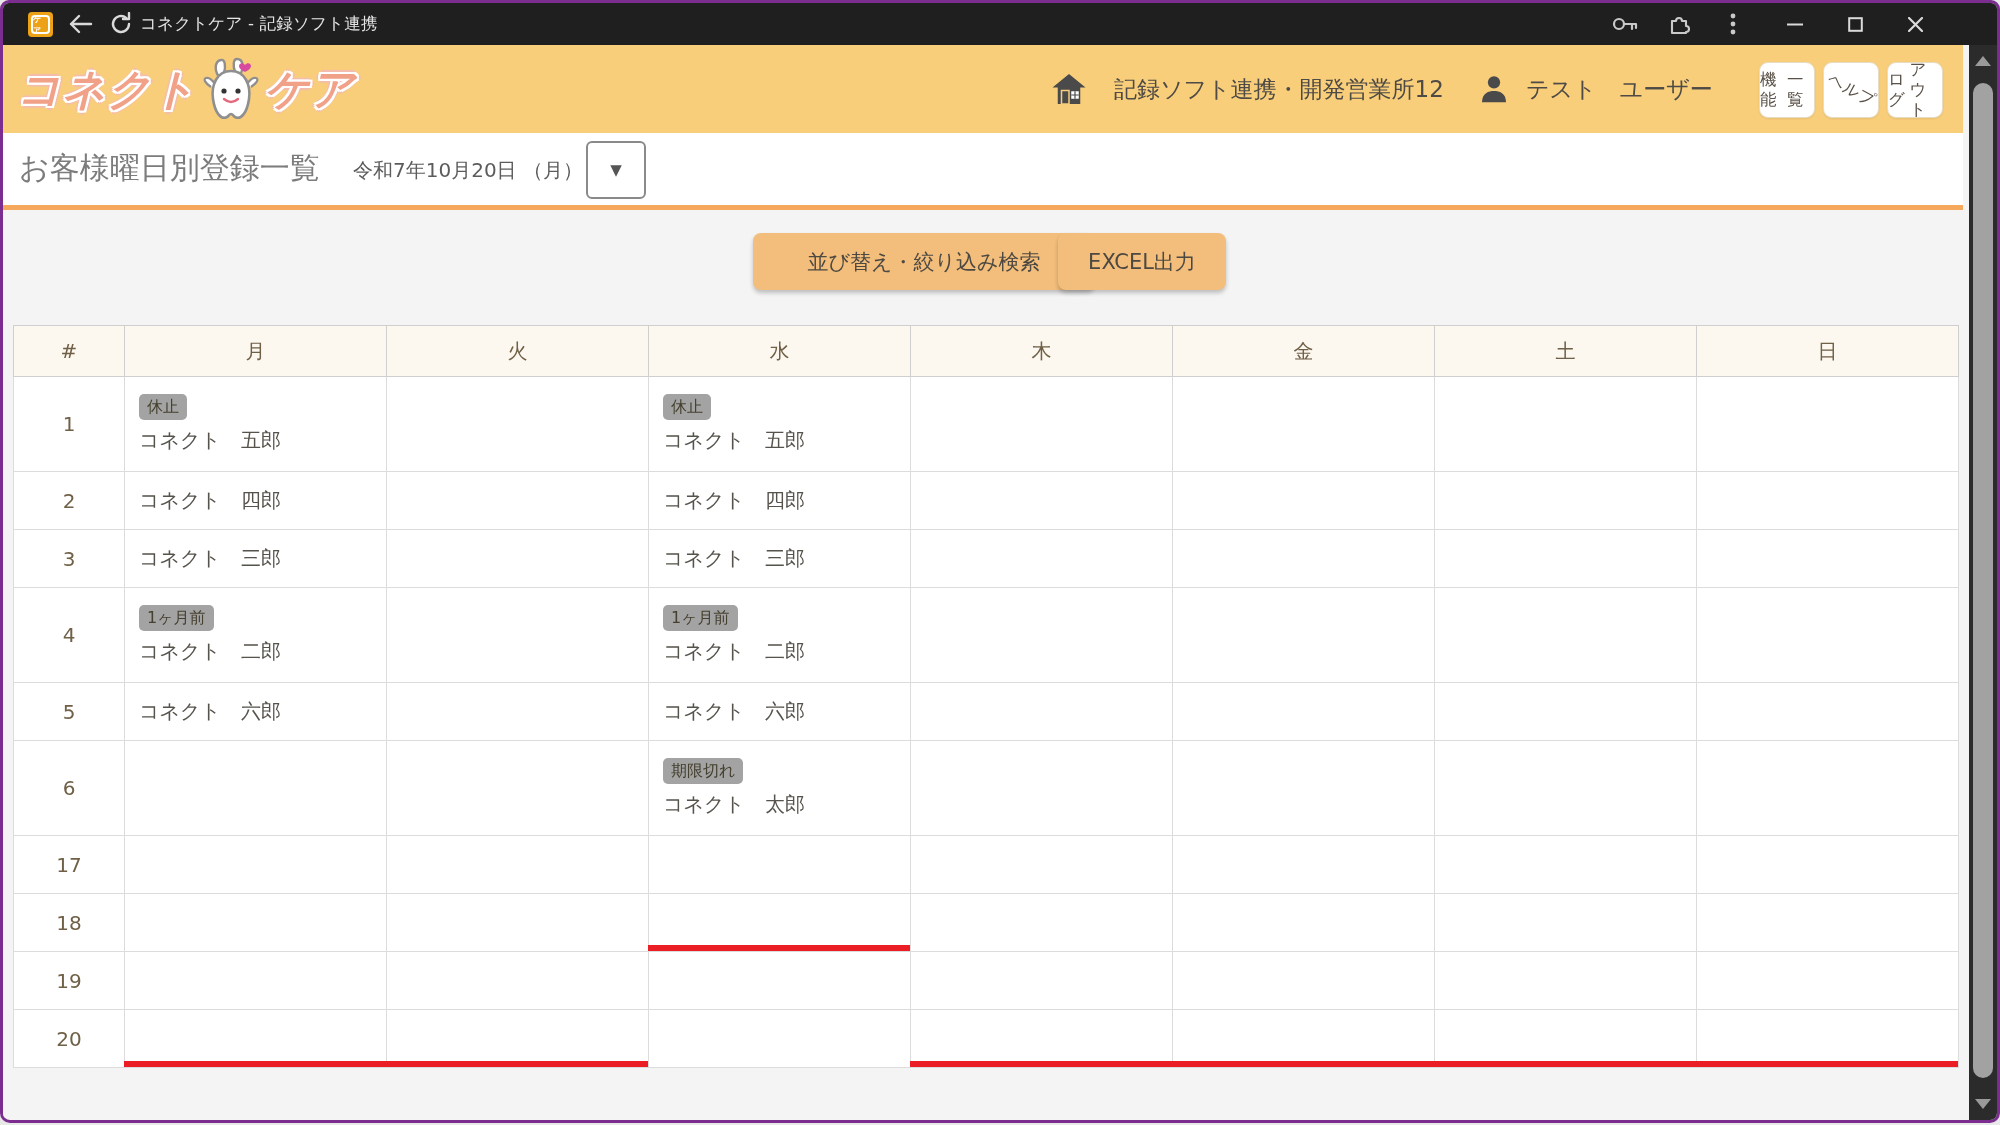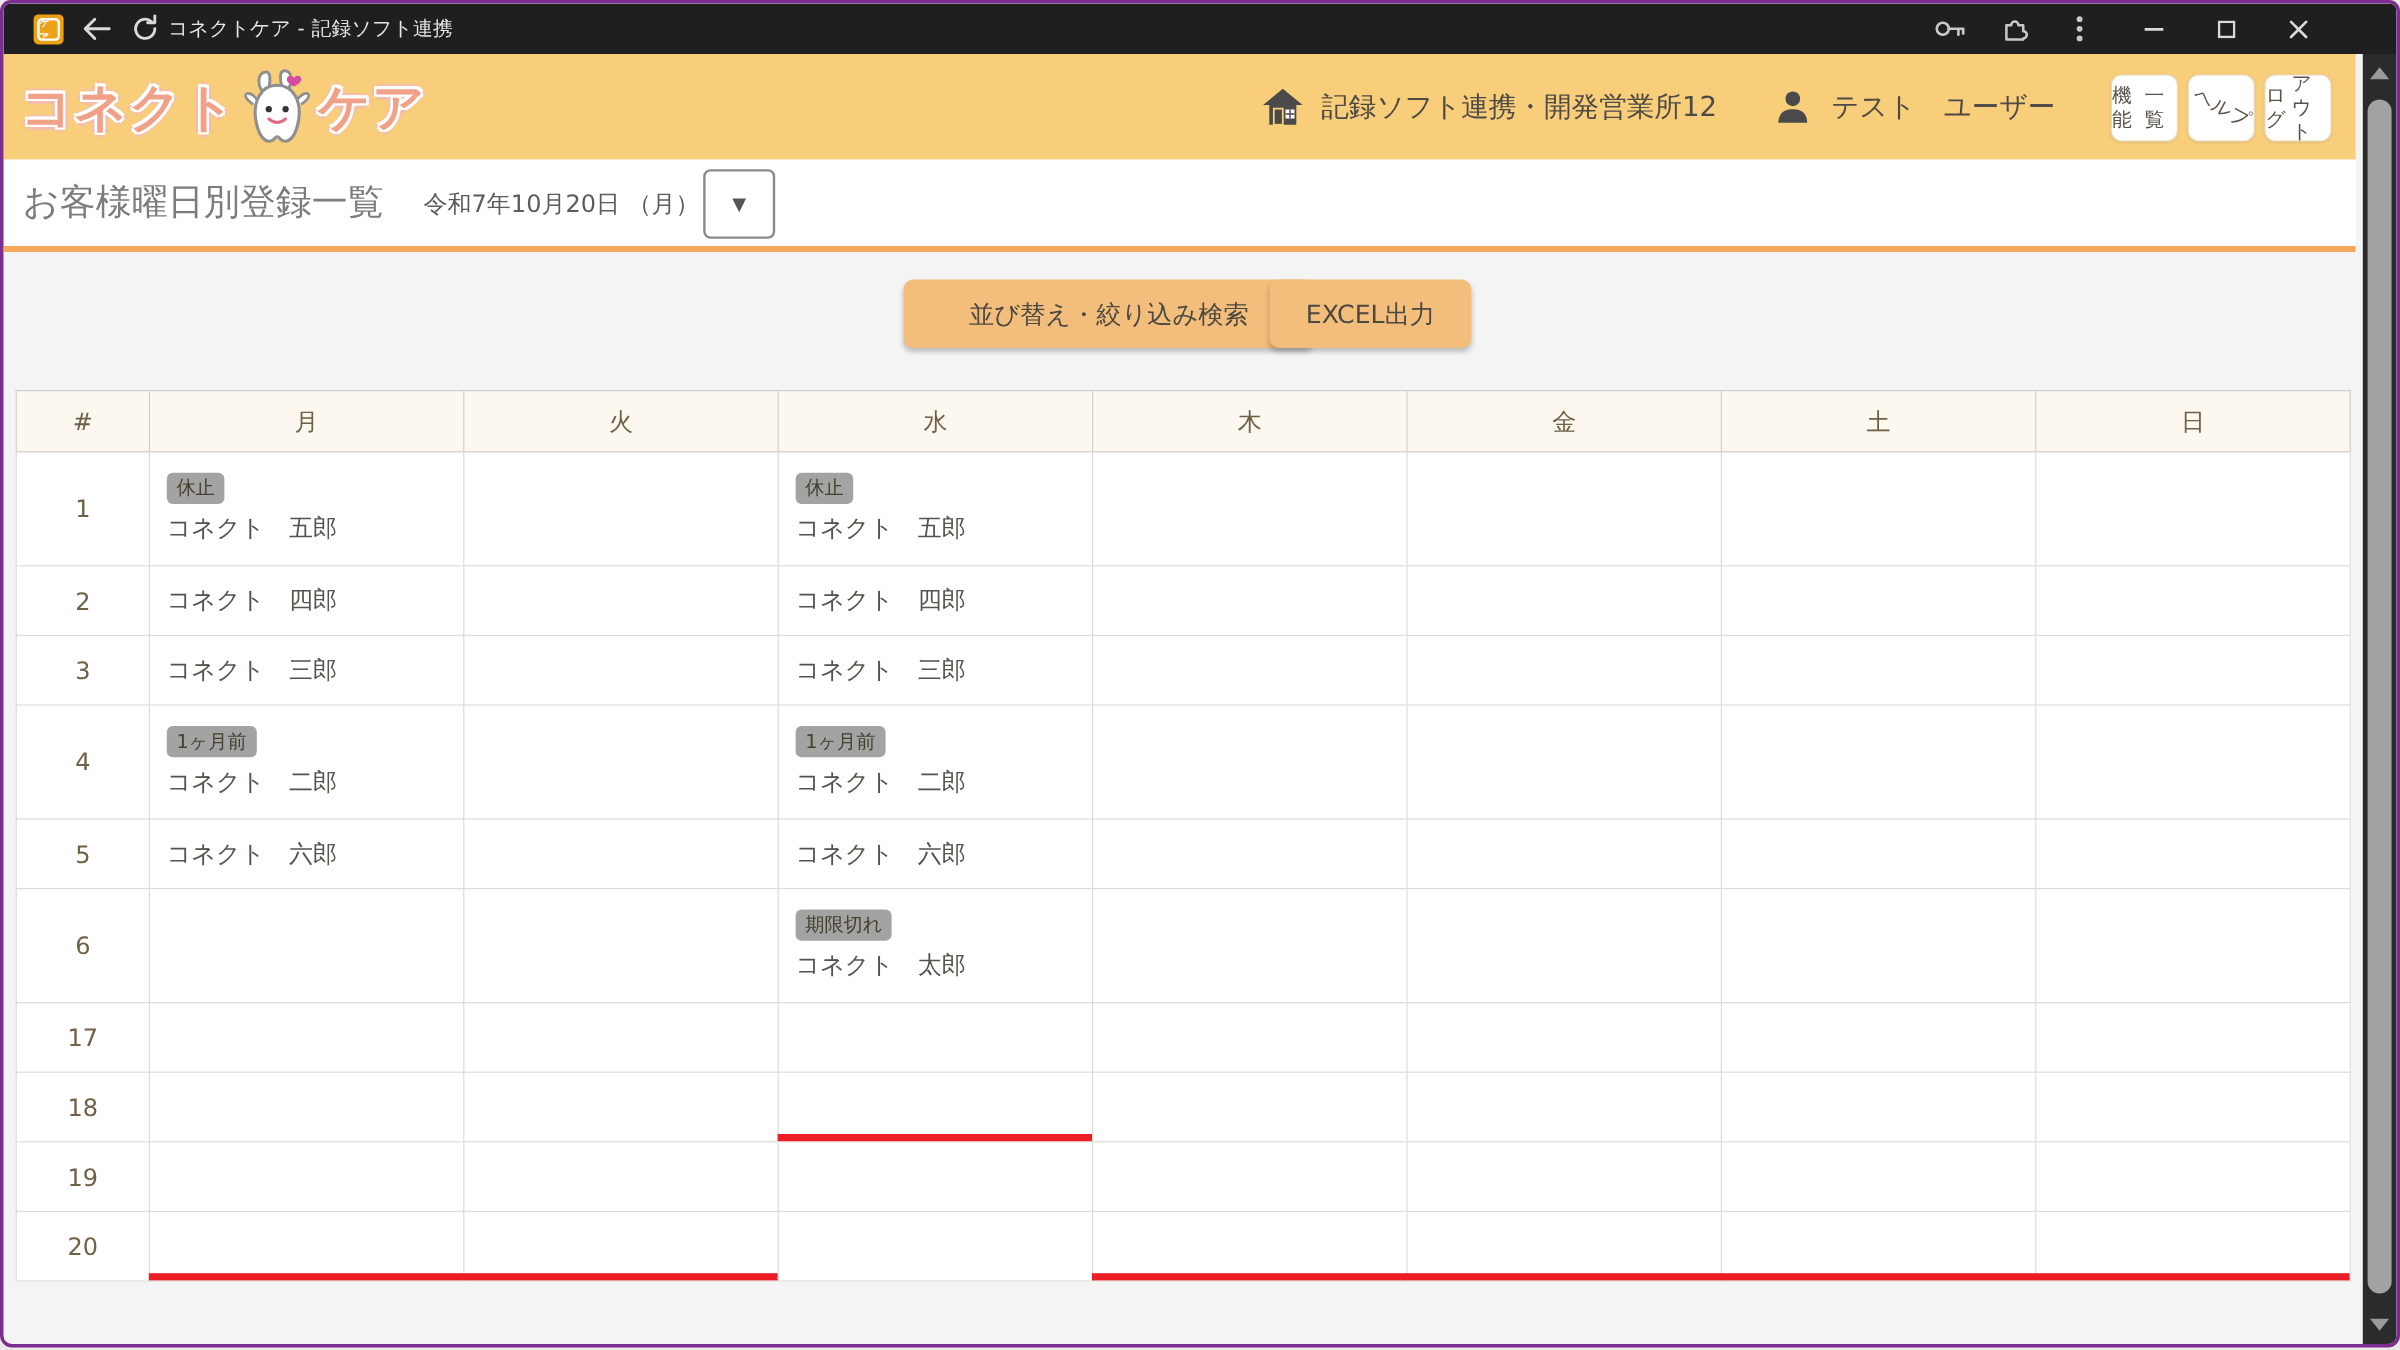--- a/index.html
+++ b/index.html
@@ -14,22 +14,22 @@
   .favicon-inner{border:2px solid #fff;border-radius:4px;width:15px;height:15px;display:flex;align-items:center;
            justify-content:center;font-size:8px;color:#fff;font-weight:bold;}
   .tb-icon{position:absolute;top:0;height:42px;display:flex;align-items:center;justify-content:center;cursor:pointer;}
   #titlebar .title-text{position:absolute;left:137px;top:0;height:42px;display:flex;align-items:center;
             color:#E6E6E6;font-size:16.5px;letter-spacing:.2px;}
   
   #app-header{position:absolute;left:0;top:42px;width:1960px;height:88px;background:#F8CE7B;}
   .logo{position:absolute;left:14px;top:8px;height:74px;display:flex;align-items:center;}
   .logo-text{font-size:43px;font-weight:bold;color:#F2A189;letter-spacing:1px;
      text-shadow:2px 0 0 #fff,-2px 0 0 #fff,0 2px 0 #fff,0 -2px 0 #fff,2px 2px 0 #fff,-2px -2px 0 #fff,
-       2px -2px 0 #fff,-2px 2px 0 #fff,4px 0 1px #F4BCAF,-4px 0 1px #F4BCAF,0 4px 1px #F4BCAF,0 -4px 1px #F4BCAF;}
-  .office{position:absolute;left:1048px;top:0;height:88px;display:flex;align-items:center;gap:14px;
+       2px -2px 0 #fff,-2px 2px 0 #fff,4px 0 1px #F4BCAF,-4px 0 1px #F4BCAF,0 4px 1px #F4BCAF,0 -4px 1px #F4BCAF;font-style:italic;}
+  .office{position:absolute;left:1048px;top:0;height:88px;display:flex;align-items:center;gap:27px;
           color:#4E4A45;font-size:23px;}
   .userinfo{position:absolute;left:1475px;top:0;height:88px;display:flex;align-items:center;gap:16px;
           color:#4E4A45;font-size:23px;}
   .hdr-btn{position:absolute;top:17px;width:54px;height:54px;background:#fff;border:1px solid #E8DCC4;
           border-radius:9px;display:flex;flex-direction:row;align-items:center;justify-content:center;
           font-size:16.5px;color:#5A5248;line-height:1.2;cursor:pointer;box-shadow:0 1px 2px rgba(0,0,0,.08);}
   #btn-functions{left:1756px;} #btn-help{left:1820px;} #btn-logout{left:1884px;}
   #btn-help .diag{display:inline-block;transform:rotate(28deg);}
   
   #page-bar{position:absolute;left:0;top:130px;width:1960px;height:72px;background:#fff;

